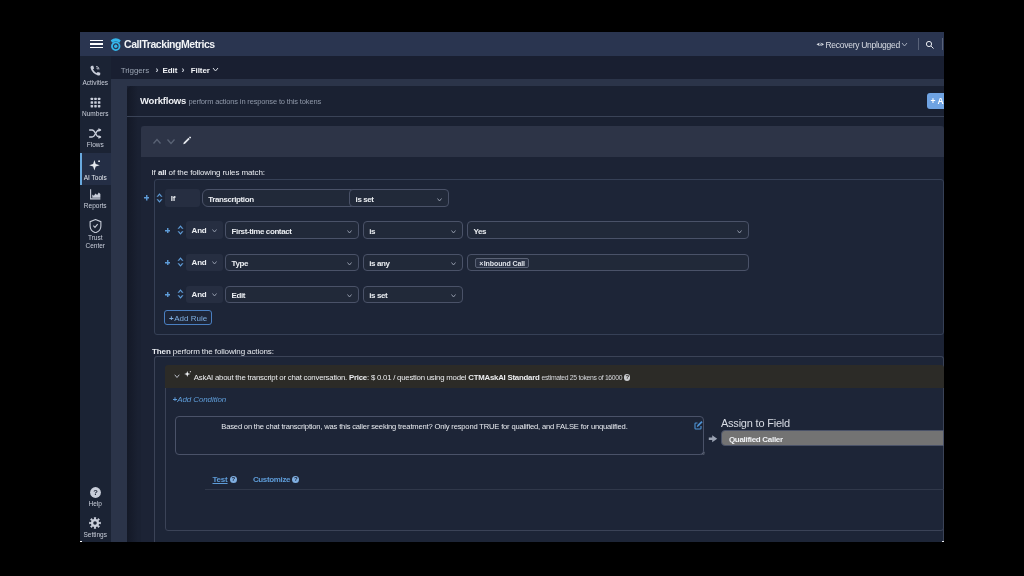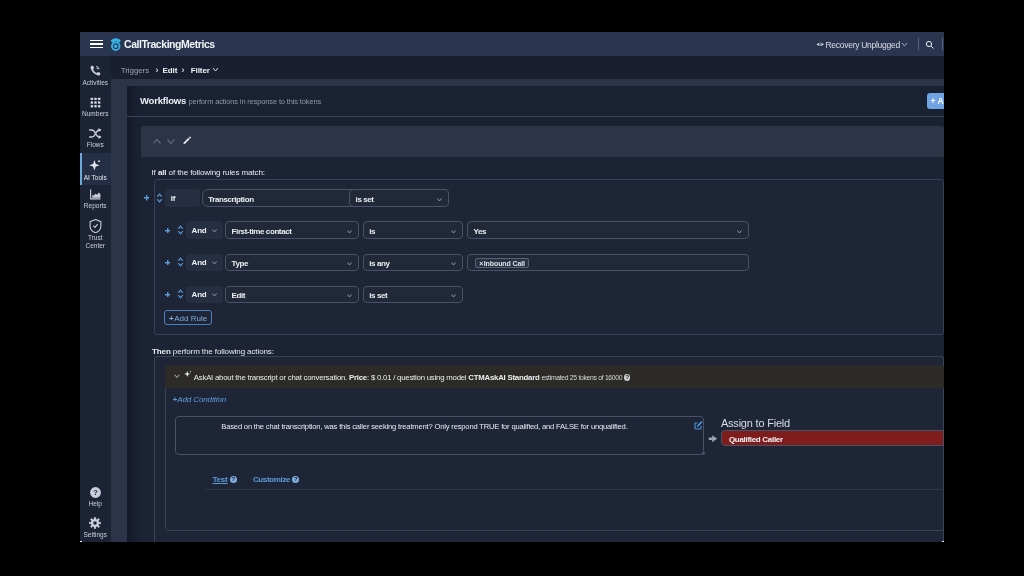--- a/index.html
+++ b/index.html
@@ -308,21 +308,21 @@
       <g stroke="#9AA2B2" stroke-width="1.2">
         <path d="M9.5 3.5 L3.5 9.5"></path>
         <path d="M9.5 7 L7 9.5"></path>
       </g>
     </svg>
 
   <svg class="abs" style="left:628.3px; top:402px;" width="10" height="9.5" viewBox="0 0 19 18">
       <path d="M1.5 6.8 L8 6.8 L8 2.2 L17.5 9 L8 15.8 L8 11.2 L1.5 11.2 Z" fill="#9AA2B2"></path>
     </svg>
   <div class="abs" style="left:640.9px; top:384.6px; color:#D9DDE5; font-size:11px; letter-spacing:-0.2px;">Assign to Field</div>
-  <div class="abs" style="left:640.9px; top:397.6px; width:223.1px; height:16.5px; border:1px solid #4A5268; border-radius:4px 0 0 4px; background:#7f1d1d; color:#F0F2F5; font-size:9px;">
+  <div class="abs" style="left:640.9px; top:397.6px; width:223.1px; height:16.5px; border:1px solid #4A5268; border-radius:4px 0 0 4px; background:#737373; color:#F0F2F5; font-size:9px;">
       <span style="position:absolute; left:7px; top:4.2px; font-size:8px; font-weight:bold; letter-spacing:-0.3px;">Qualified Caller</span>
     </div>
 
   <div class="abs" style="left:132.5px; top:442.6px; font-size:8px; letter-spacing:-0.15px;"><b class="link" style="letter-spacing:-0.2px;text-decoration:underline;">Test</b> <span class="qicon">?</span></div>
   <div class="abs" style="left:172.9px; top:442.6px; font-size:8px; letter-spacing:-0.15px;"><b class="link" style="letter-spacing:-0.35px;">Customize</b> <span class="qicon">?</span></div>
   <div class="abs" style="left:125.3px; top:457px; width:738.7px; height:1px; background:#30384A;"></div>
 
   <div class="abs" style="left:0px; top:509px; width:1.5px; height:1.5px; background:#fff;"></div>
   <div class="abs" style="left:861.5px; top:509.2px; width:2.5px; height:1.4px; background:#E8EAEE;"></div>
 </div>

